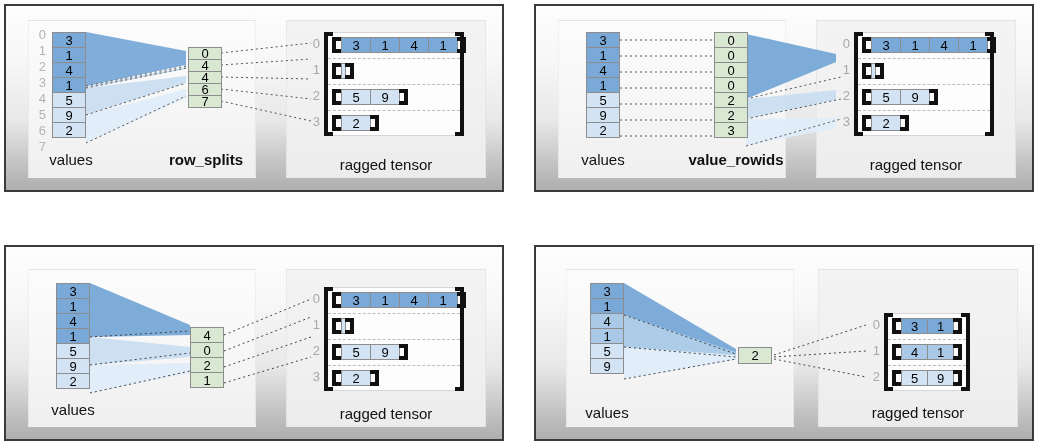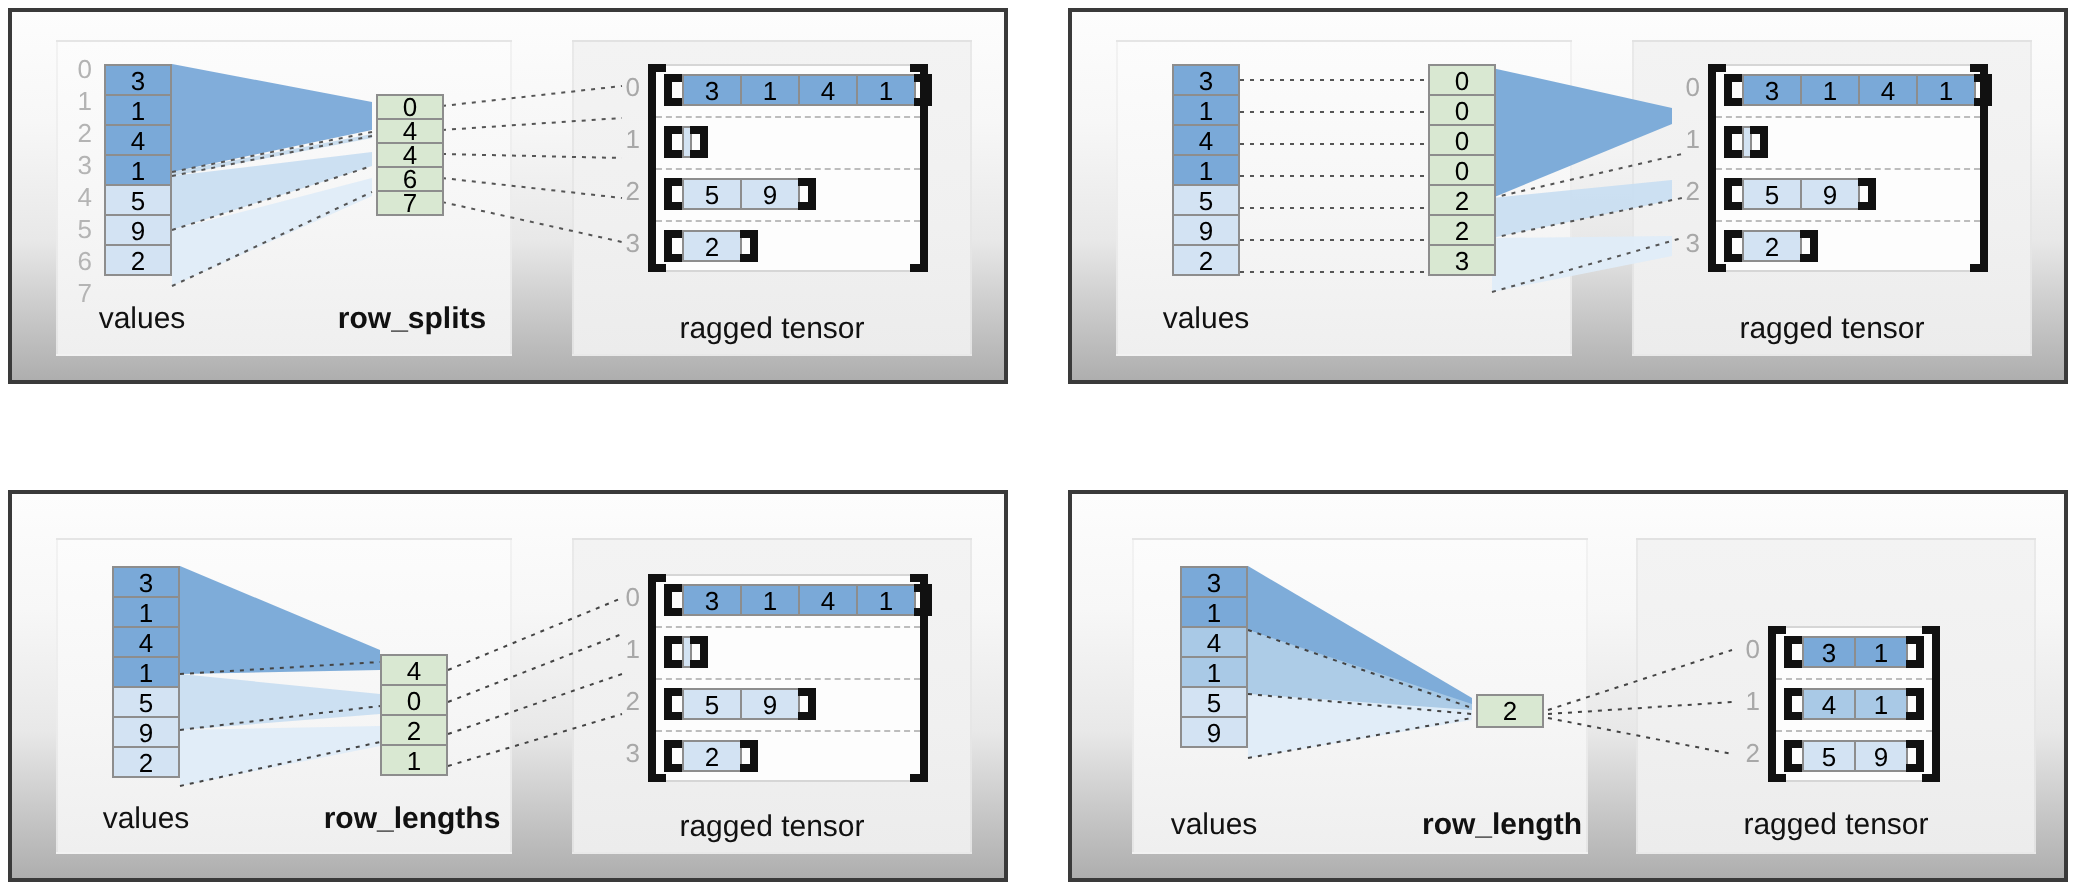--- a/index.html
+++ b/index.html
@@ -307,20 +307,21 @@
     </div>
 
     <div style="position:absolute; left:302px; top:31px;">
       <div class="rlabel" style="top:0px;">0</div>
       <div class="rlabel" style="top:26px;">1</div>
       <div class="rlabel" style="top:52px;">2</div>
       <div class="rlabel" style="top:78px;">3</div>
     </div>
 
     <div class="caption" style="left:32px; top:146px; width:70px;">values</div>
+    <div class="caption bold" style="left:130px; top:146px; width:140px;">value_rowids</div>
     <div class="caption" style="left:310px; top:151px; width:140px;">ragged tensor</div>
   </div>
 
   <div class="panel" id="panel-bl">
     <div class="subpanel" style="left:22px; top:22px; width:228px; height:158px;"></div>
     <div class="subpanel gray" style="left:280px; top:22px; width:200px; height:158px;"></div>
 
     <svg class="fan" width="500" height="196">
       <polygon points="84,36 84,90 184,88 184,78" fill="#7aa9d8" opacity="0.97"></polygon>
       <polygon points="84,90 84,118 184,110 184,100" fill="#c9def1" opacity="0.95"></polygon>
@@ -385,21 +386,20 @@
     </div>
 
     <div style="position:absolute; left:302px; top:45px;">
       <div class="rlabel" style="top:0px;">0</div>
       <div class="rlabel" style="top:26px;">1</div>
       <div class="rlabel" style="top:52px;">2</div>
       <div class="rlabel" style="top:78px;">3</div>
     </div>
 
     <div class="caption" style="left:32px; top:155px; width:70px;">values</div>
-    <div class="caption bold" style="left:135px; top:155px; width:130px;">row_lengths</div>
     <div class="caption" style="left:310px; top:159px; width:140px;">ragged tensor</div>
   </div>
 
   <div class="panel" id="panel-br">
     <div class="subpanel" style="left:30px; top:22px; width:228px; height:158px;"></div>
     <div class="subpanel gray" style="left:282px; top:22px; width:200px; height:158px;"></div>
 
     <svg class="fan" width="500" height="196">
       <polygon points="88,36 88,68 200,108 200,102" fill="#7aa9d8" opacity="0.97"></polygon>
       <polygon points="88,68 88,100 200,110 200,105" fill="#a9c9e6" opacity="0.95"></polygon>
@@ -450,17 +450,16 @@
       <div class="bracket right" style="left:69px; top:57px; height:16px;"></div>
     </div>
 
     <div style="position:absolute; left:332px; top:71px;">
       <div class="rlabel" style="top:0px;">0</div>
       <div class="rlabel" style="top:26px;">1</div>
       <div class="rlabel" style="top:52px;">2</div>
     </div>
 
     <div class="caption" style="left:36px; top:158px; width:70px;">values</div>
-    <div class="caption bold" style="left:150px; top:158px; width:130px;">row_length</div>
     <div class="caption" style="left:312px; top:158px; width:140px;">ragged tensor</div>
   </div>
 
 </div>
 
 </body></html>

